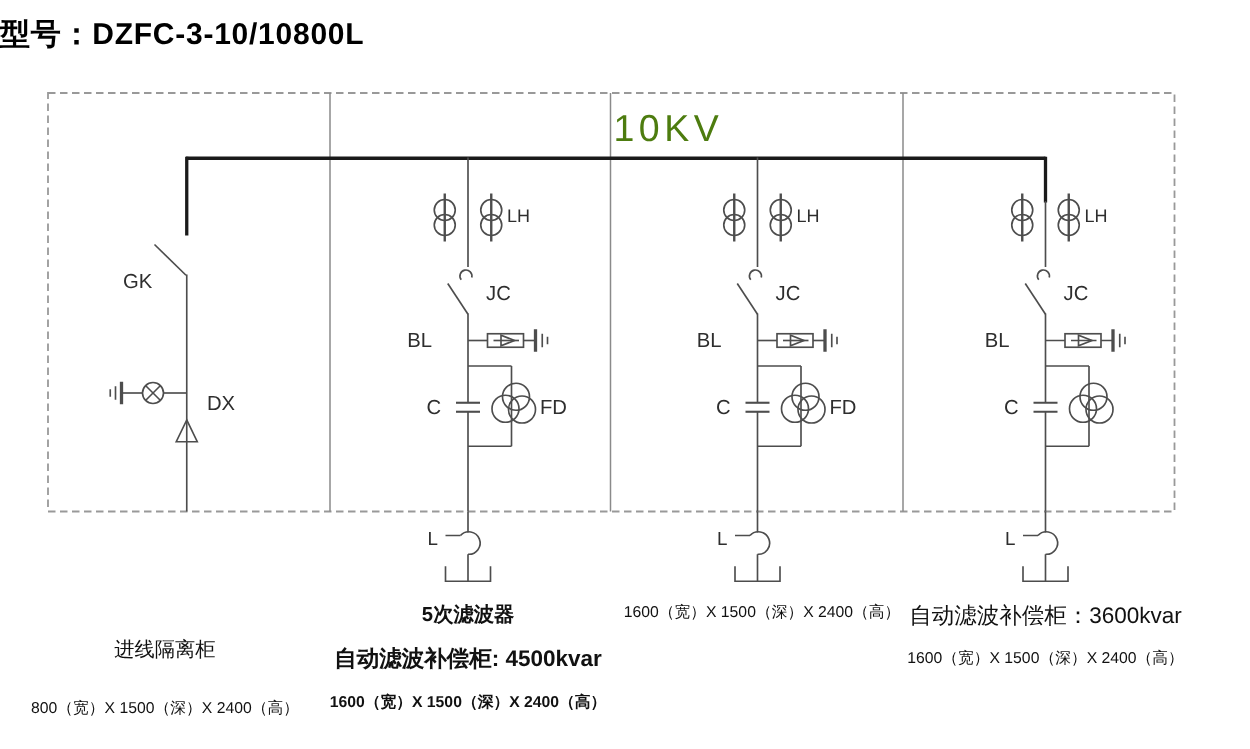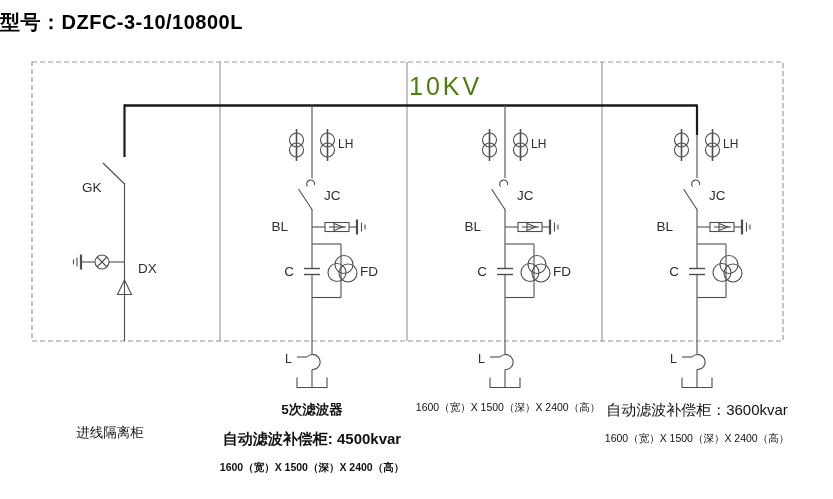--- a/index.html
+++ b/index.html
@@ -226,20 +226,21 @@
     </g>
     <text x="723" y="148" font-size="12">LH</text>
     <text x="709" y="200" font-size="13.5">JC</text>
     <text x="673" y="231" font-size="13.5" text-anchor="end">BL</text>
     <text x="679" y="276" font-size="13.5" text-anchor="end">C</text>
     <text x="677" y="363" font-size="12.5" text-anchor="end">L</text>
   </svg>
 
   <div class="cap-col" style="left:110px;top:424px;transform:translateX(-50%);">
     <div class="cap-name" style="margin-bottom:23px;">进线隔离柜</div>
+    <div class="cap-size">800（宽）X 1500（深）X 2400（高）</div>
   </div>
 
   <div class="cap-col" style="left:312px;top:401px;transform:translateX(-50%);font-weight:bold;">
     <div class="cap-name">5次滤波器</div>
     <div class="cap-rating">自动滤波补偿柜: 4500kvar</div>
     <div class="cap-size">1600（宽）X 1500（深）X 2400（高）</div>
   </div>
 
   <div class="cap-col" style="left:508px;top:401px;transform:translateX(-50%);">
     <div class="cap-size">1600（宽）X 1500（深）X 2400（高）</div>

